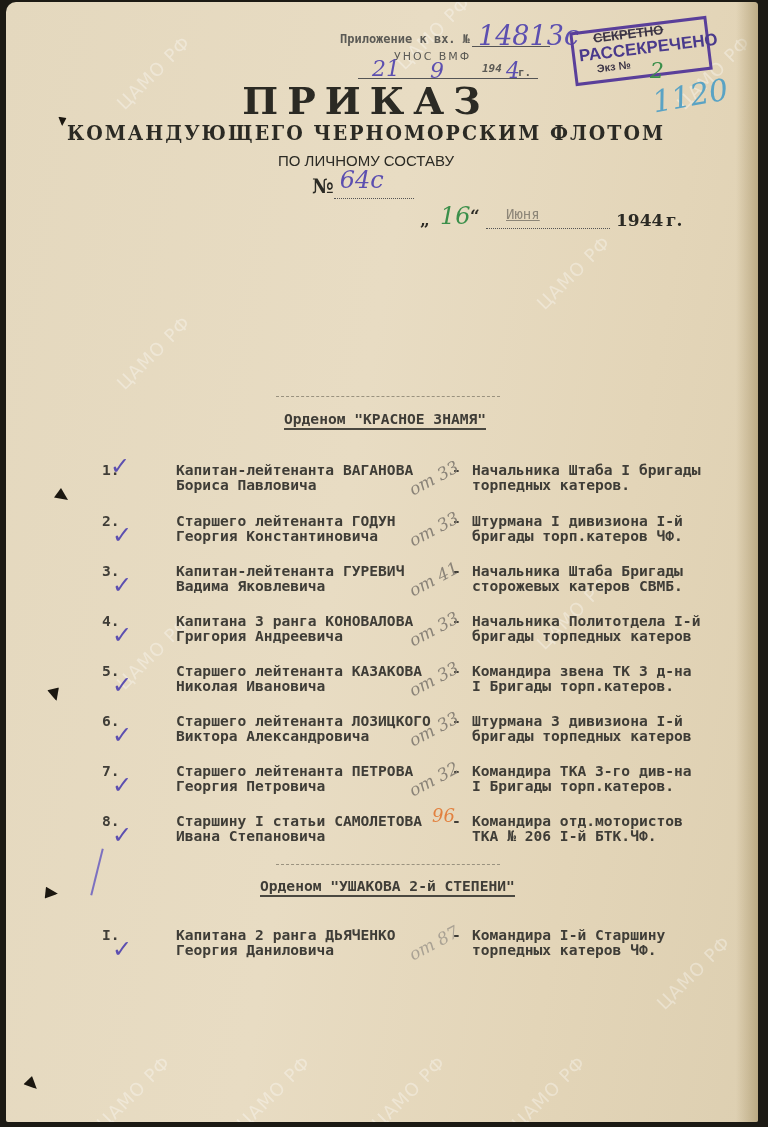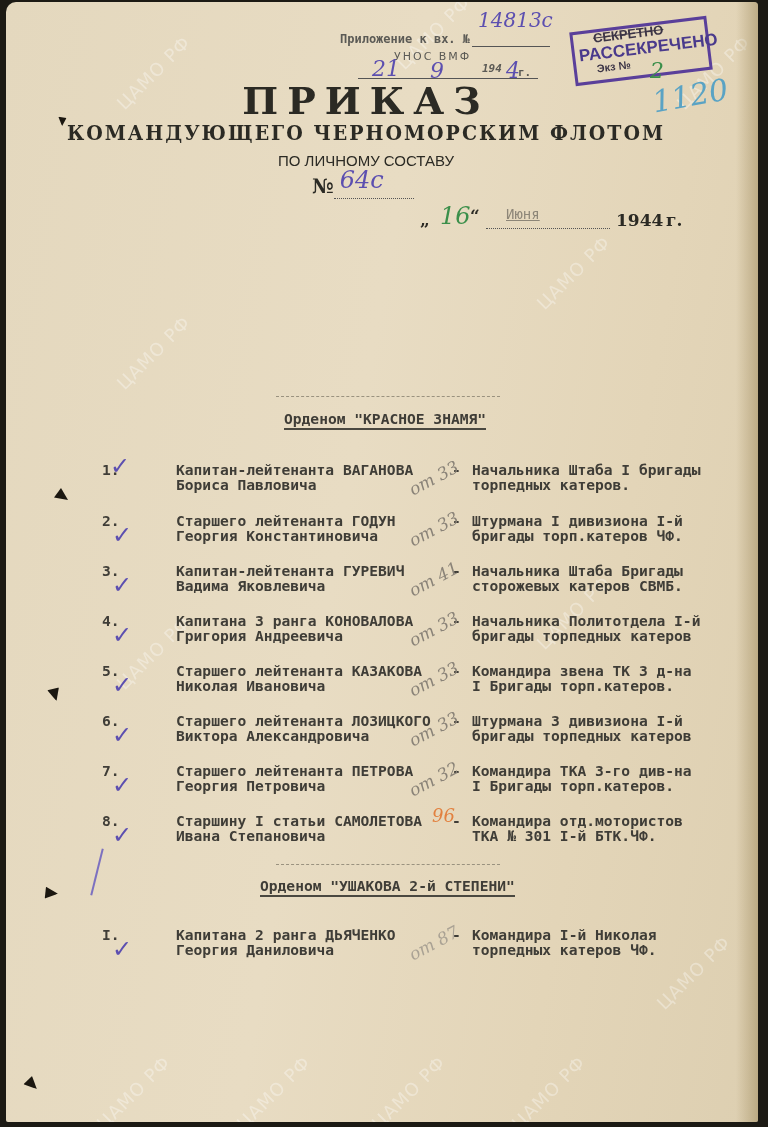--- a/index.html
+++ b/index.html
@@ -83,21 +83,21 @@
   <div class="watermark" style="left:495px;top:1080px;">ЦАМО РФ</div>
   <div class="watermark" style="left:640px;top:960px;">ЦАМО РФ</div>
 
   <div class="hole" style="left:48px;top:486px;"></div>
   <div class="hole" style="left:42px;top:684px;transform:rotate(40deg);"></div>
   <div class="hole" style="left:36px;top:884px;transform:rotate(-30deg);"></div>
   <div class="hole" style="left:18px;top:1074px;transform:rotate(10deg);"></div>
   <div class="hole" style="left:52px;top:114px;transform:rotate(60deg);width:10px;height:8px;"></div>
 
   <div class="print-label" style="left:334px;top:30px;">Приложение к вх. №</div>
-  <div class="hand violet" style="left:472px;top:6px;font-size:20px;">14813с</div>
+  <div class="hand violet" style="left:472px;top:18px;font-size:27px;">14813с</div>
   <div style="position:absolute;left:466px;top:44px;width:78px;border-top:1px solid #555;"></div>
   <div class="print-label" style="left:388px;top:48px;font-weight:normal;letter-spacing:2px;font-size:11px;font-family:'DejaVu Sans',sans-serif;">УНОС ВМФ</div>
   <div style="position:absolute;left:352px;top:76px;width:180px;border-top:1px solid #555;"></div>
   <div class="hand violet" style="left:366px;top:54px;font-size:22px;">21</div>
   <div class="hand violet" style="left:424px;top:56px;font-size:22px;">9</div>
   <div class="print-label" style="left:476px;top:60px;font-style:italic;font-size:11px;">194</div>
   <div class="hand violet" style="left:500px;top:56px;font-size:22px;">4</div>
   <div class="print-label" style="left:512px;top:64px;font-size:11px;">г.</div>
 
   <div class="stamp">
@@ -206,33 +206,33 @@
     <span class="check">✓</span>
     <span class="note">от 32</span>
   </div>
 
   <div class="entry" style="top:811px;">
     <span class="typed num">8.</span>
     <span class="typed name">Старшину I статьи САМОЛЕТОВА
 Ивана Степановича</span>
     <span class="typed dash">-</span>
     <span class="typed pos">Командира отд.мотористов
-ТКА № 301 I-й БТК.ЧФ.</span>
+ТКА № 206 I-й БТК.ЧФ.</span>
     <span class="check">✓</span>
     <span class="note" style="color:#e2813f;font-size:18px;transform:rotate(0deg);left:330px;top:-8px;">96</span>
   </div>
   <div style="position:absolute;left:90px;top:846px;width:2px;height:48px;background:#7c70c0;transform:rotate(14deg);"></div>
 
   <div class="dashline" style="left:270px;top:862px;width:224px;"></div>
   <div class="heading" style="left:254px;top:875px;">Орденом "УШАКОВА 2-й СТЕПЕНИ"</div>
 
   <div class="entry" style="top:925px;">
     <span class="typed num">I.</span>
     <span class="typed name">Капитана 2 ранга ДЬЯЧЕНКО
 Георгия Даниловича</span>
     <span class="typed dash">-</span>
-    <span class="typed pos">Командира I-й Николая
+    <span class="typed pos">Командира I-й Старшину
 торпедных катеров ЧФ.</span>
     <span class="check">✓</span>
     <span class="note" style="color:#aaa294;">от 87</span>
   </div>
 
 </div>
 
 </body></html>

